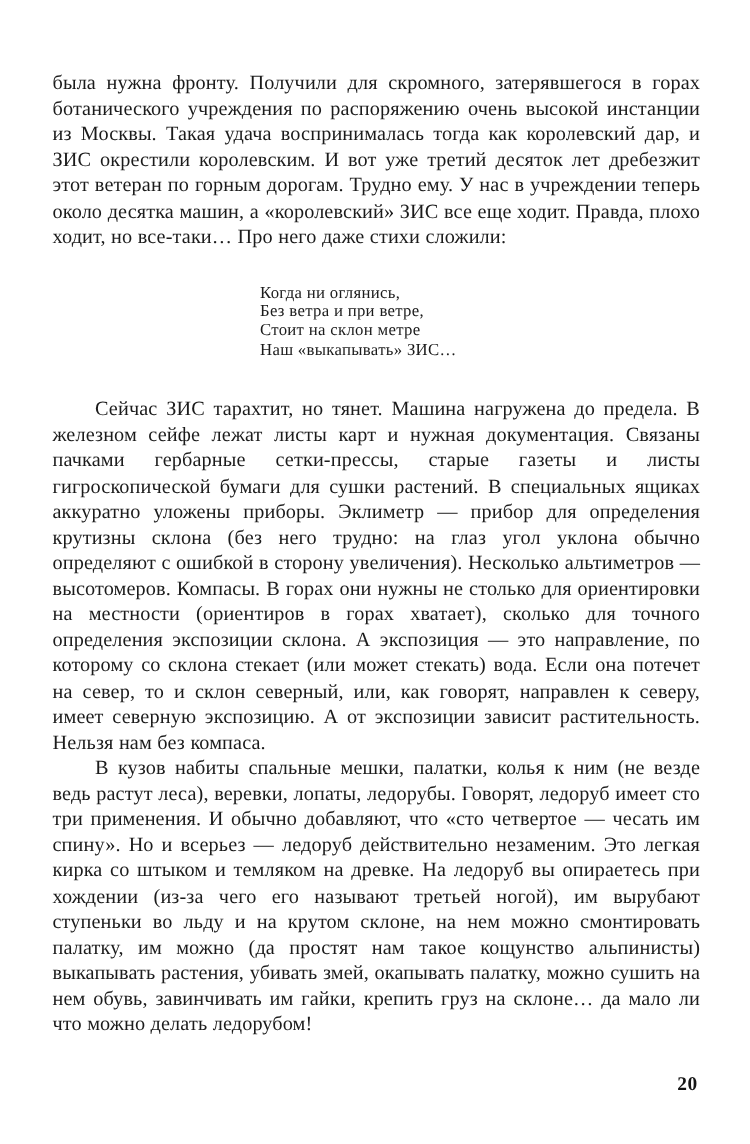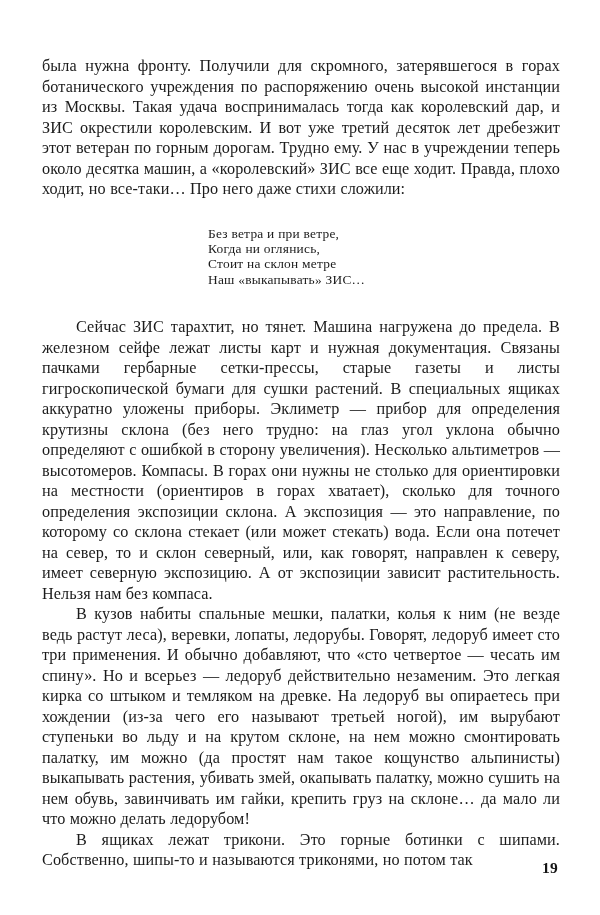--- a/index.html
+++ b/index.html
@@ -66,29 +66,28 @@
 </head>
 <body>
 
 <div class="page">
 
   <div class="text-column">
 
     <p class="para flush">была нужна фронту. Получили для скромного, затерявшегося в горах ботанического учреждения по распоряжению очень высокой инстанции из Москвы. Такая удача воспринималась тогда как королевский дар, и ЗИС окрестили королевским. И вот уже третий десяток лет дребезжит этот ветеран по горным дорогам. Трудно ему. У нас в учреждении теперь около десятка машин, а «королевский» ЗИС все еще ходит. Правда, плохо ходит, но все-таки… Про него даже стихи сложили:</p>
 
     <div class="verse-block">
+      <div class="verse-line">Когда ни оглянись,</div>
       <div class="verse-line">Без ветра и при ветре,</div>
-      <div class="verse-line">Когда ни оглянись,</div>
       <div class="verse-line">Стоит на склон метре</div>
       <div class="verse-line">Наш «выкапывать» ЗИС…</div>
     </div>
 
     <p class="para indent">Сейчас ЗИС тарахтит, но тянет. Машина нагружена до предела. В железном сейфе лежат листы карт и нужная документация. Связаны пачками гербарные сетки-прессы, старые газеты и листы гигроскопической бумаги для сушки растений. В специальных ящиках аккуратно уложены приборы. Эклиметр — прибор для определения крутизны склона (без него трудно: на глаз угол уклона обычно определяют с ошибкой в сторону увеличения). Несколько альтиметров — высотомеров. Компасы. В горах они нужны не столько для ориентировки на местности (ориентиров в горах хватает), сколько для точного определения экспозиции склона. А экспозиция — это направление, по которому со склона стекает (или может стекать) вода. Если она потечет на север, то и склон северный, или, как говорят, направлен к северу, имеет северную экспозицию. А от экспозиции зависит растительность. Нельзя нам без компаса.</p>
 
     <p class="para indent">В кузов набиты спальные мешки, палатки, колья к ним (не везде ведь растут леса), веревки, лопаты, ледорубы. Говорят, ледоруб имеет сто три применения. И обычно добавляют, что «сто четвертое — чесать им спину». Но и всерьез — ледоруб действительно незаменим. Это легкая кирка со штыком и темляком на древке. На ледоруб вы опираетесь при хождении (из-за чего его называют третьей ногой), им вырубают ступеньки во льду и на крутом склоне, на нем можно смонтировать палатку, им можно (да простят нам такое кощунство альпинисты) выкапывать растения, убивать змей, окапывать палатку, можно сушить на нем обувь, завинчивать им гайки, крепить груз на склоне… да мало ли что можно делать ледорубом!</p>
 
-    <p class="para indent">В ящиках лежат трикони. Это горные ботинки с шипами. Собственно, шипы-то и называются триконями, но потом так</p>
 
   </div>
 
-  <div class="folio">19</div>
+  <div class="folio">20</div>
 
 </div>
 
 </body></html>

